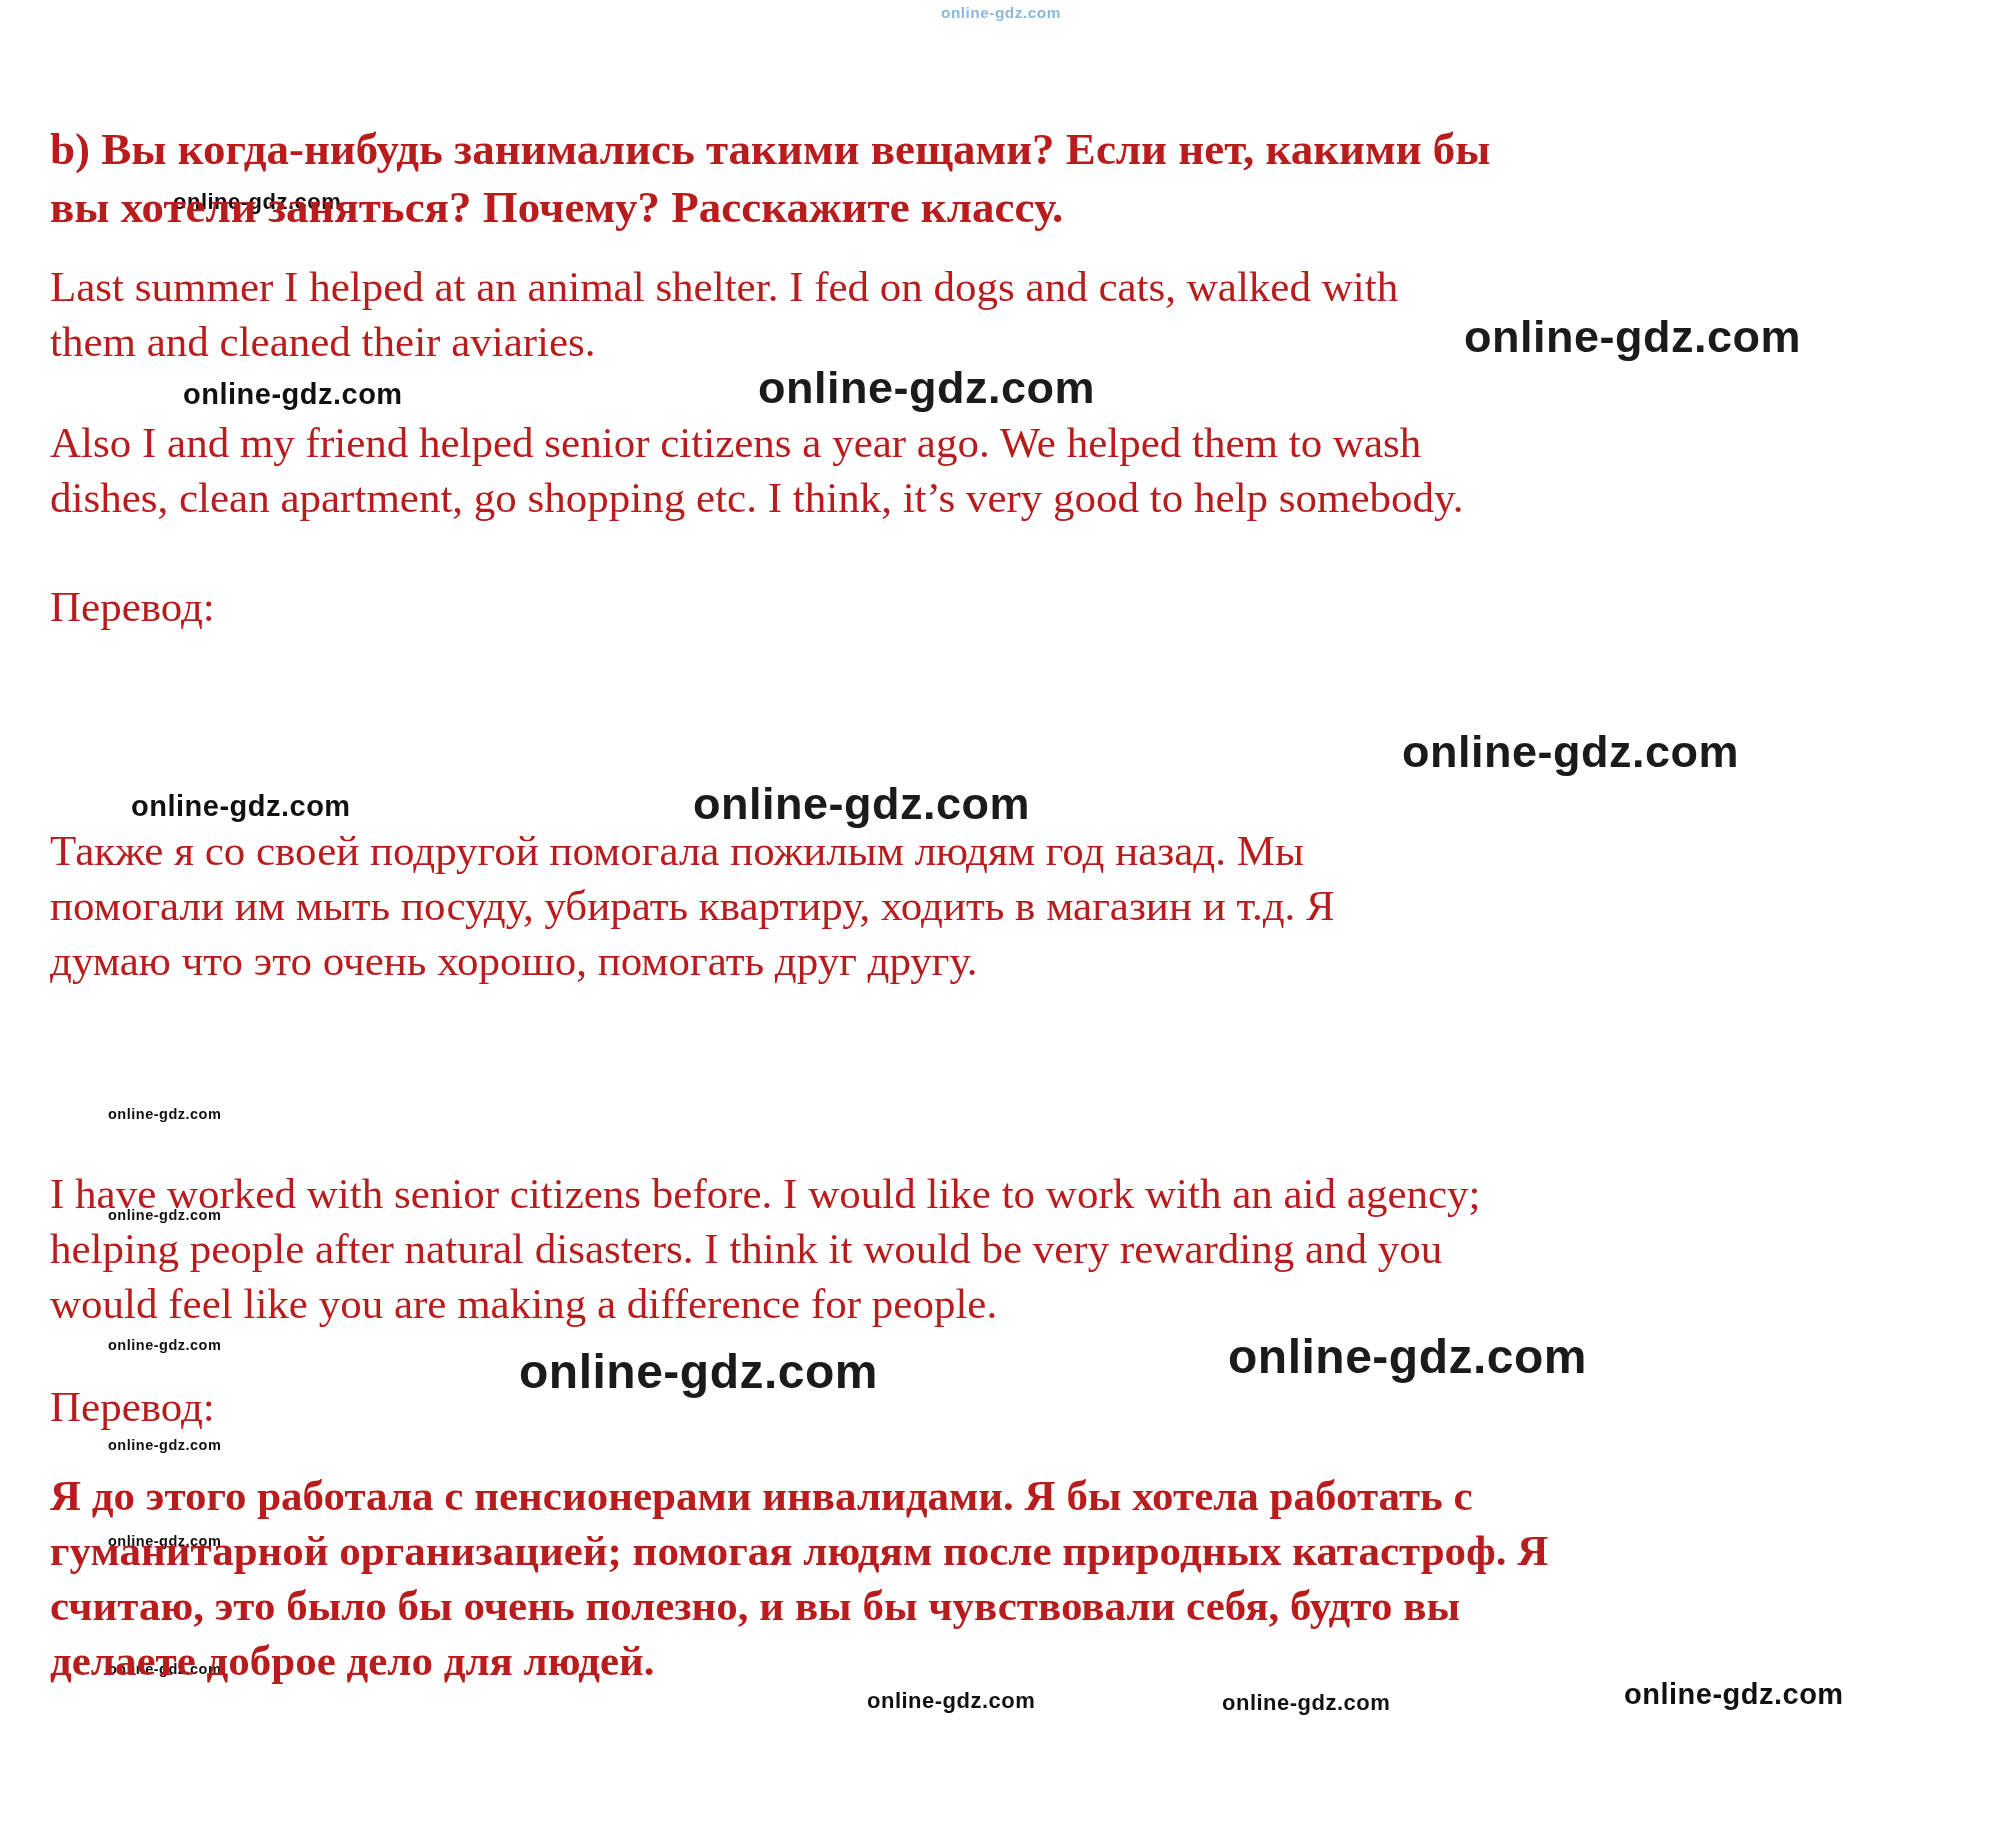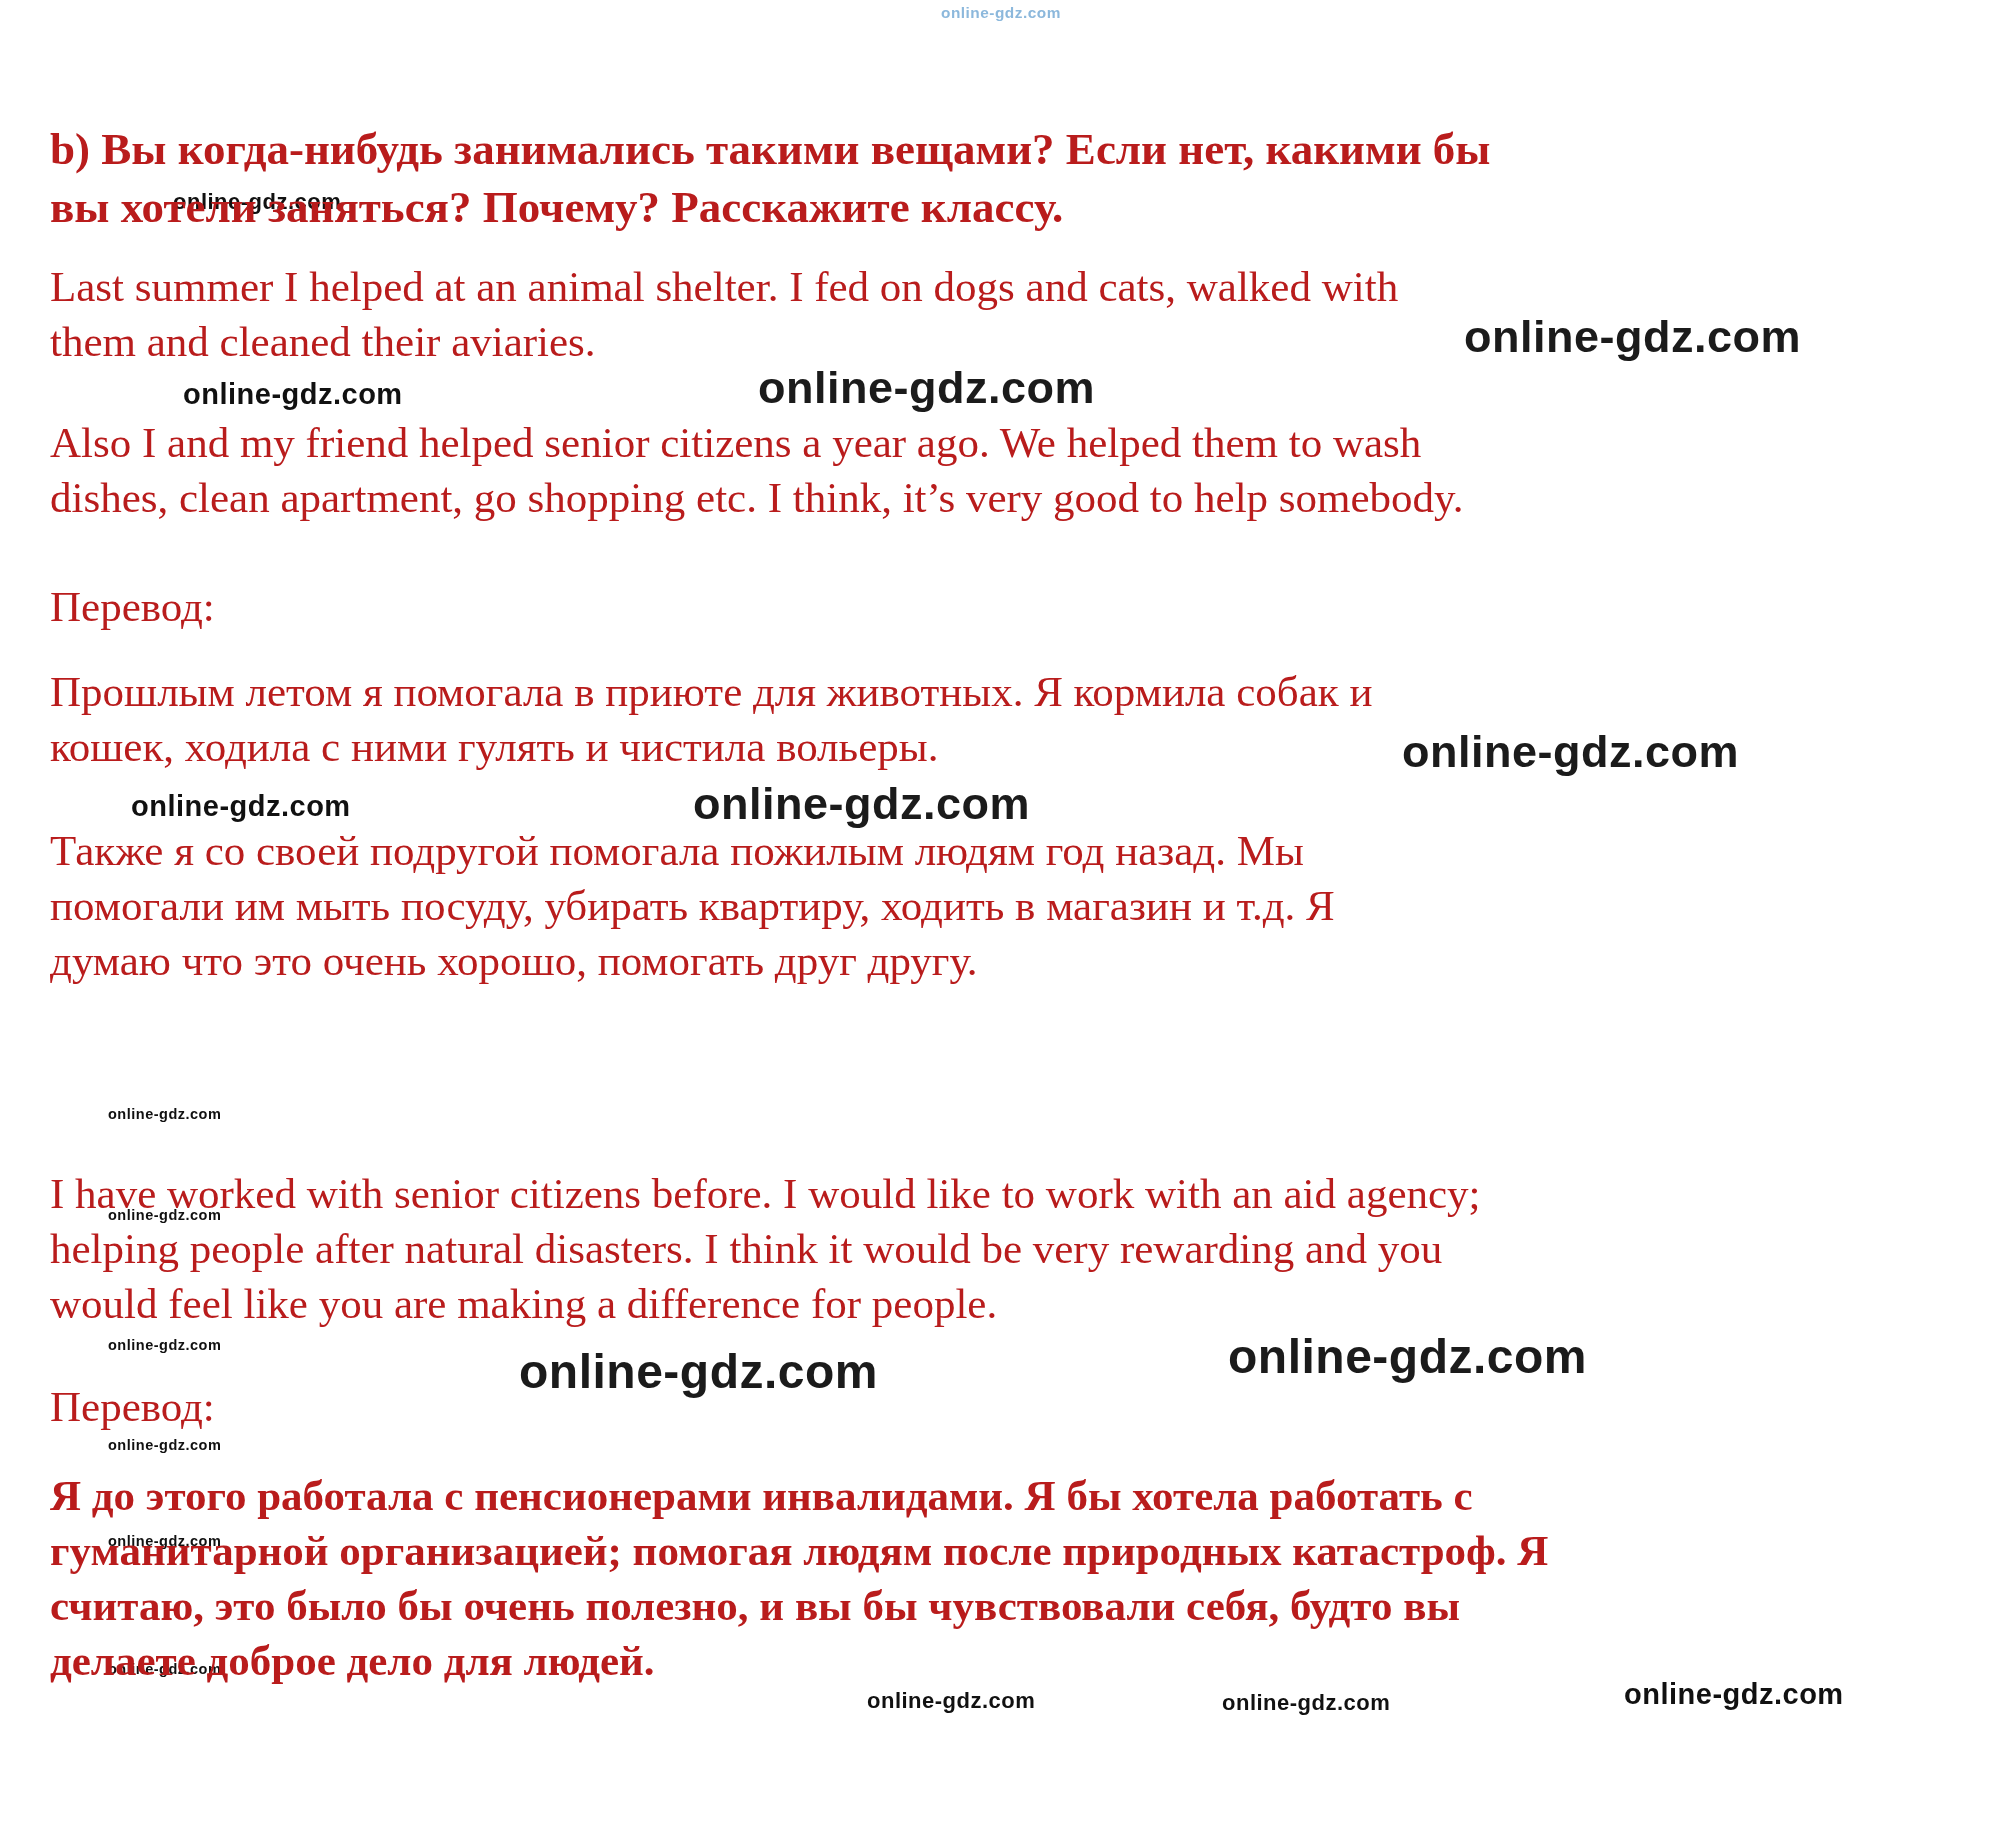--- a/index.html
+++ b/index.html
@@ -82,21 +82,20 @@
     </div>
 
   <h2 class="txt heading">b) Вы когда-нибудь занимались такими вещами? Если нет, какими бы<br>вы хотели заняться? Почему? Расскажите классу.</h2>
 
   <p class="txt p-en2">Also I and my friend helped senior citizens a year ago. We helped them to wash<br>dishes, clean apartment, go shopping etc. I think, it’s very good to help somebody.</p>
 
   <p class="txt p-en1">Last summer I helped at an animal shelter. I fed on dogs and cats, walked with<br>them and cleaned their aviaries.</p>
 
   <p class="txt label1">Перевод:</p>
 
-  <p class="txt p-ru1">Прошлым летом я помогала в приюте для животных. Я кормила собак и<br>кошек, ходила с ними гулять и чистила вольеры.</p>
 
   <p class="txt p-en3">I have worked with senior citizens before. I would like to work with an aid agency;<br>helping people after natural disasters. I think it would be very rewarding and you<br>would feel like you are making a difference for people.</p>
 
   <p class="txt p-ru2">Также я со своей подругой помогала пожилым людям год назад. Мы<br>помогали им мыть посуду, убирать квартиру, ходить в магазин и т.д. Я<br>думаю что это очень хорошо, помогать друг другу.</p>
 
   <p class="txt label2">Перевод:</p>
 
   <p class="txt p-ru3">Я до этого работала с пенсионерами инвалидами. Я бы хотела работать с<br>гуманитарной организацией; помогая людям после природных катастроф. Я<br>считаю, это было бы очень полезно, и вы бы чувствовали себя, будто вы<br>делаете доброе дело для людей.</p>
 
 </div>

